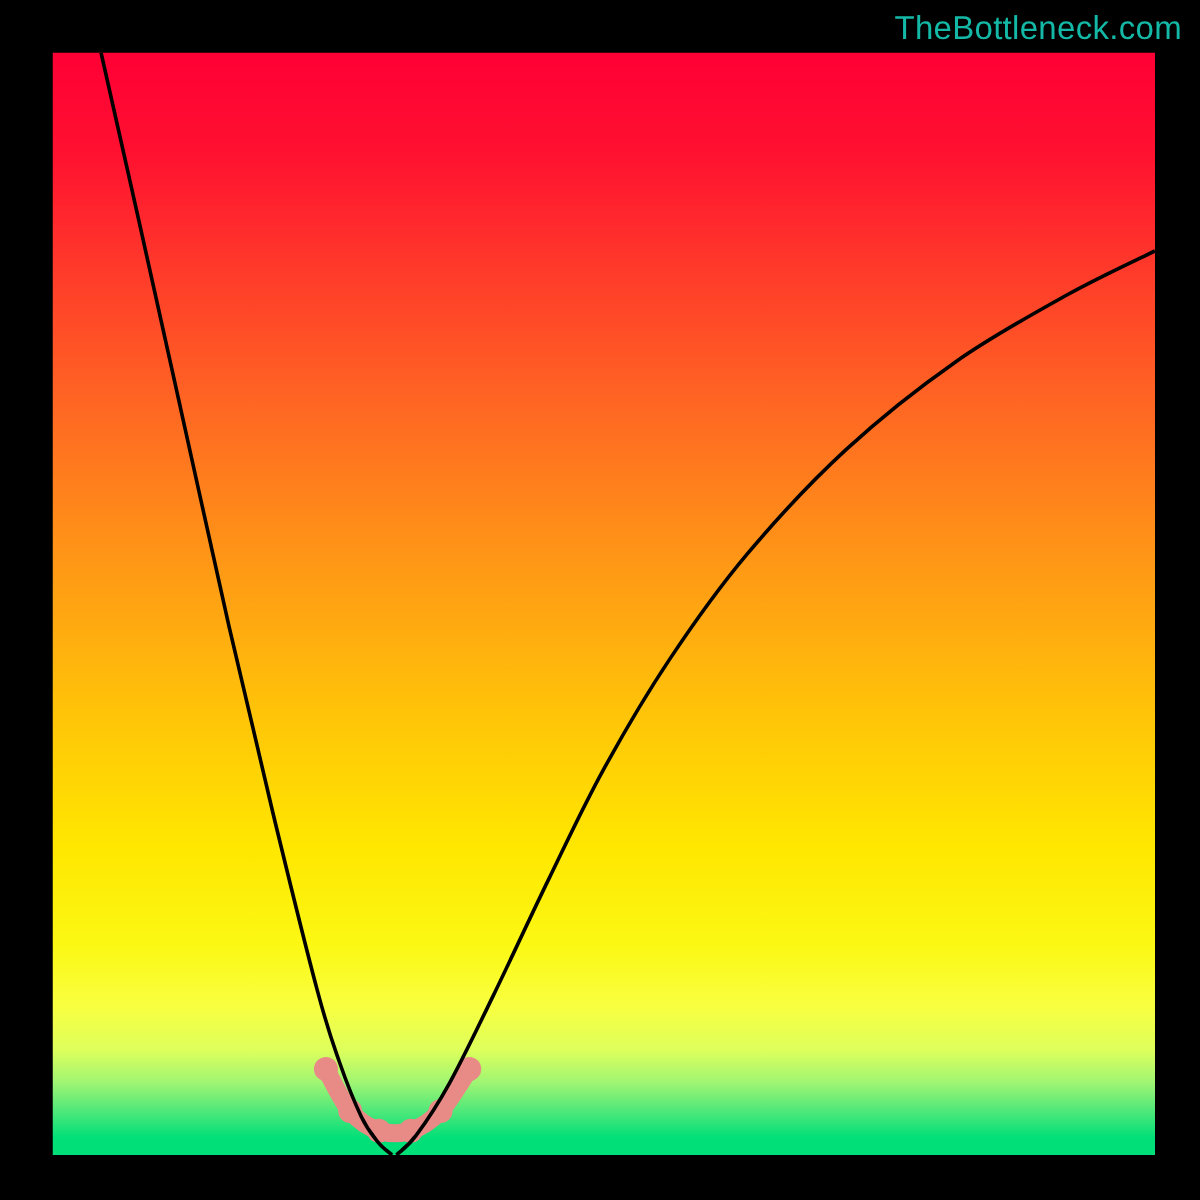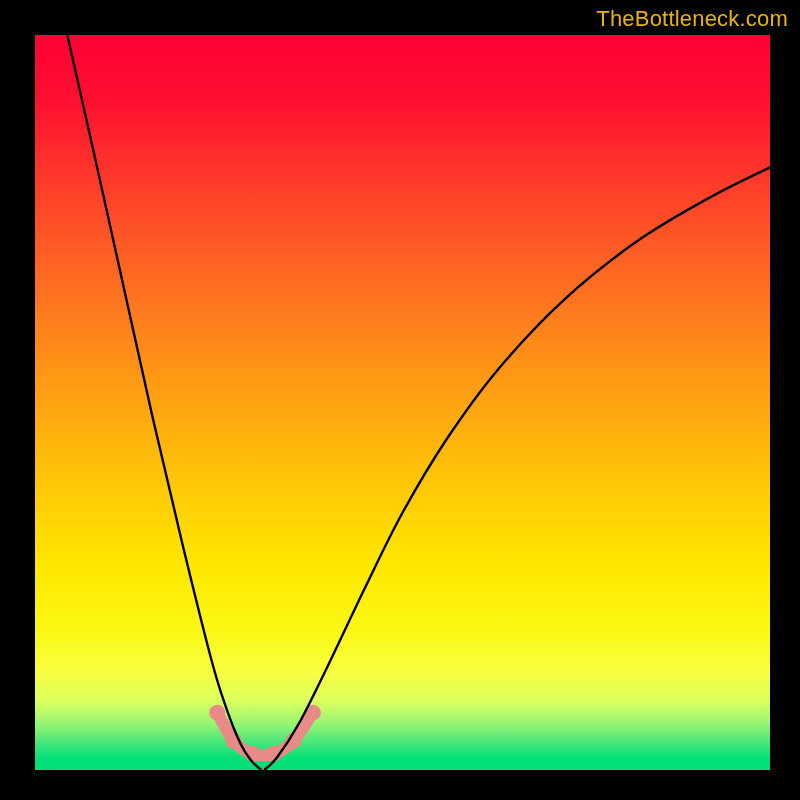--- a/index.html
+++ b/index.html
@@ -15,21 +15,21 @@
     width: 800px;
     height: 800px;
     background: #000;
   }
   .watermark {
     position: absolute;
     top: 6px;
     right: 12px;
     font-family: Arial, Helvetica, sans-serif;
     font-size: 22px;
-    color: #eab308;
+    color: #14b8a6;
     letter-spacing: 0.2px;
     z-index: 30;
   }
   .plot {
     position: absolute;
     background: #000;
   }
   .gradient {
     position: absolute;
     inset: 0;

